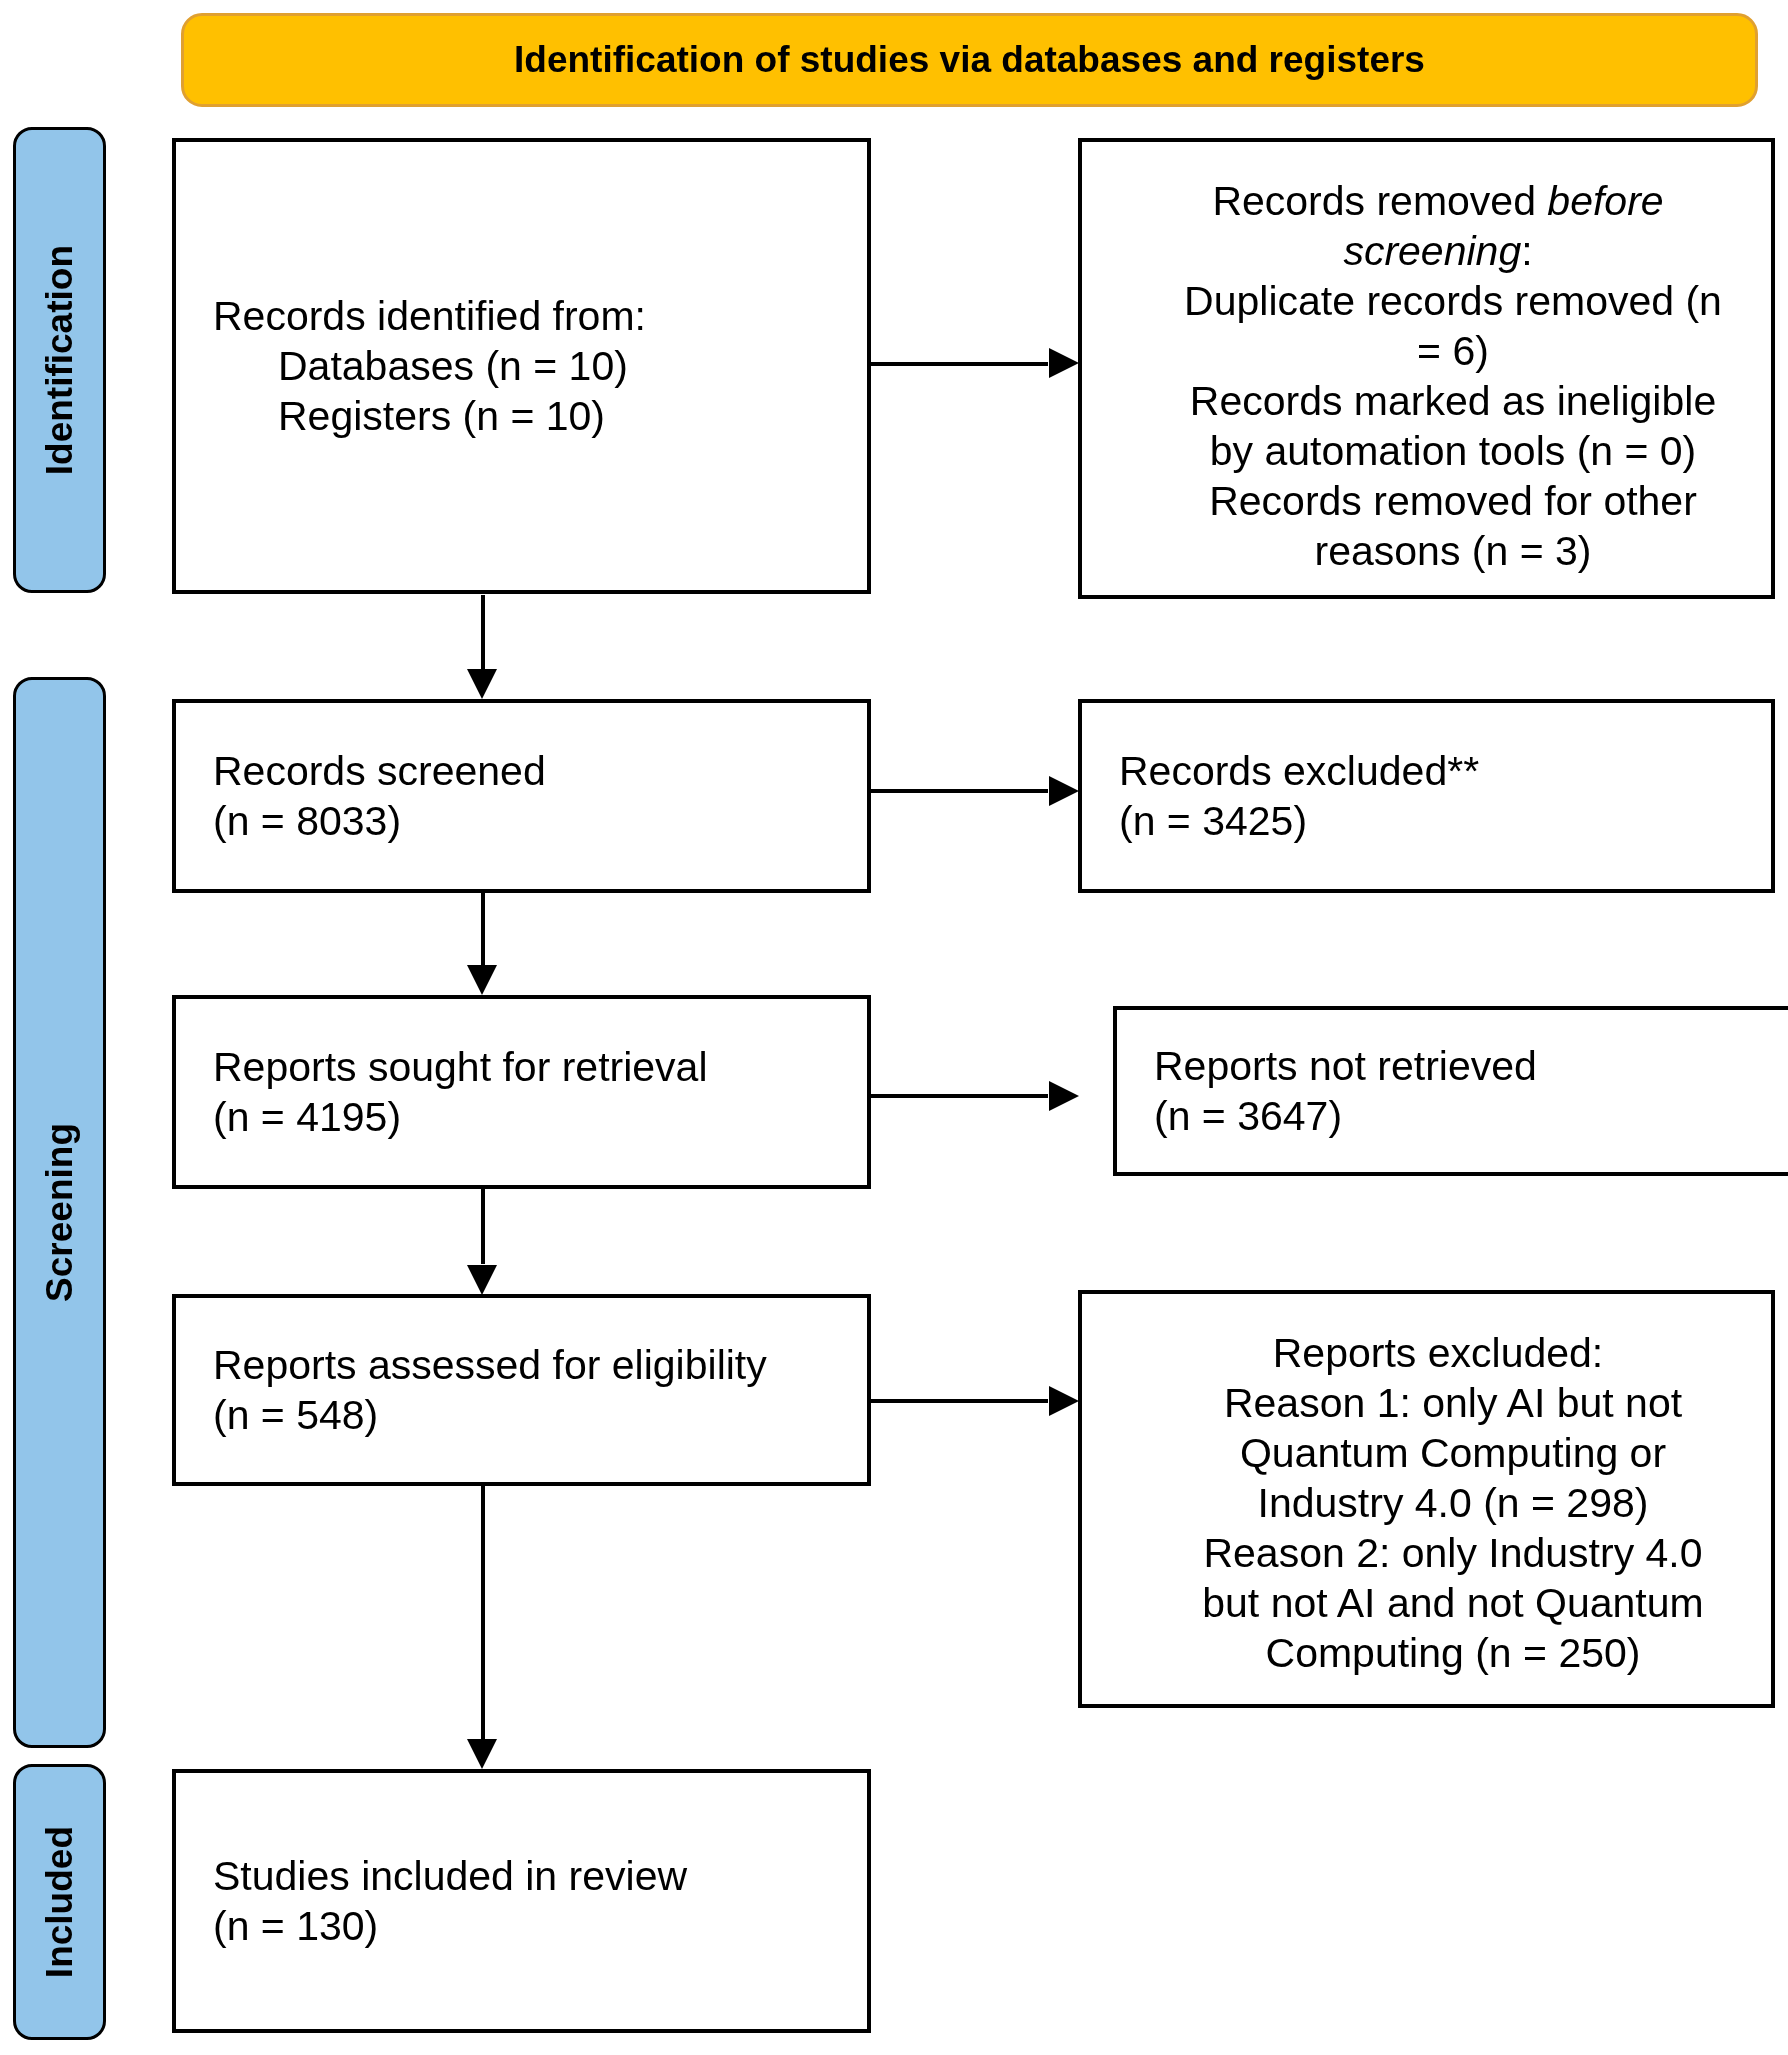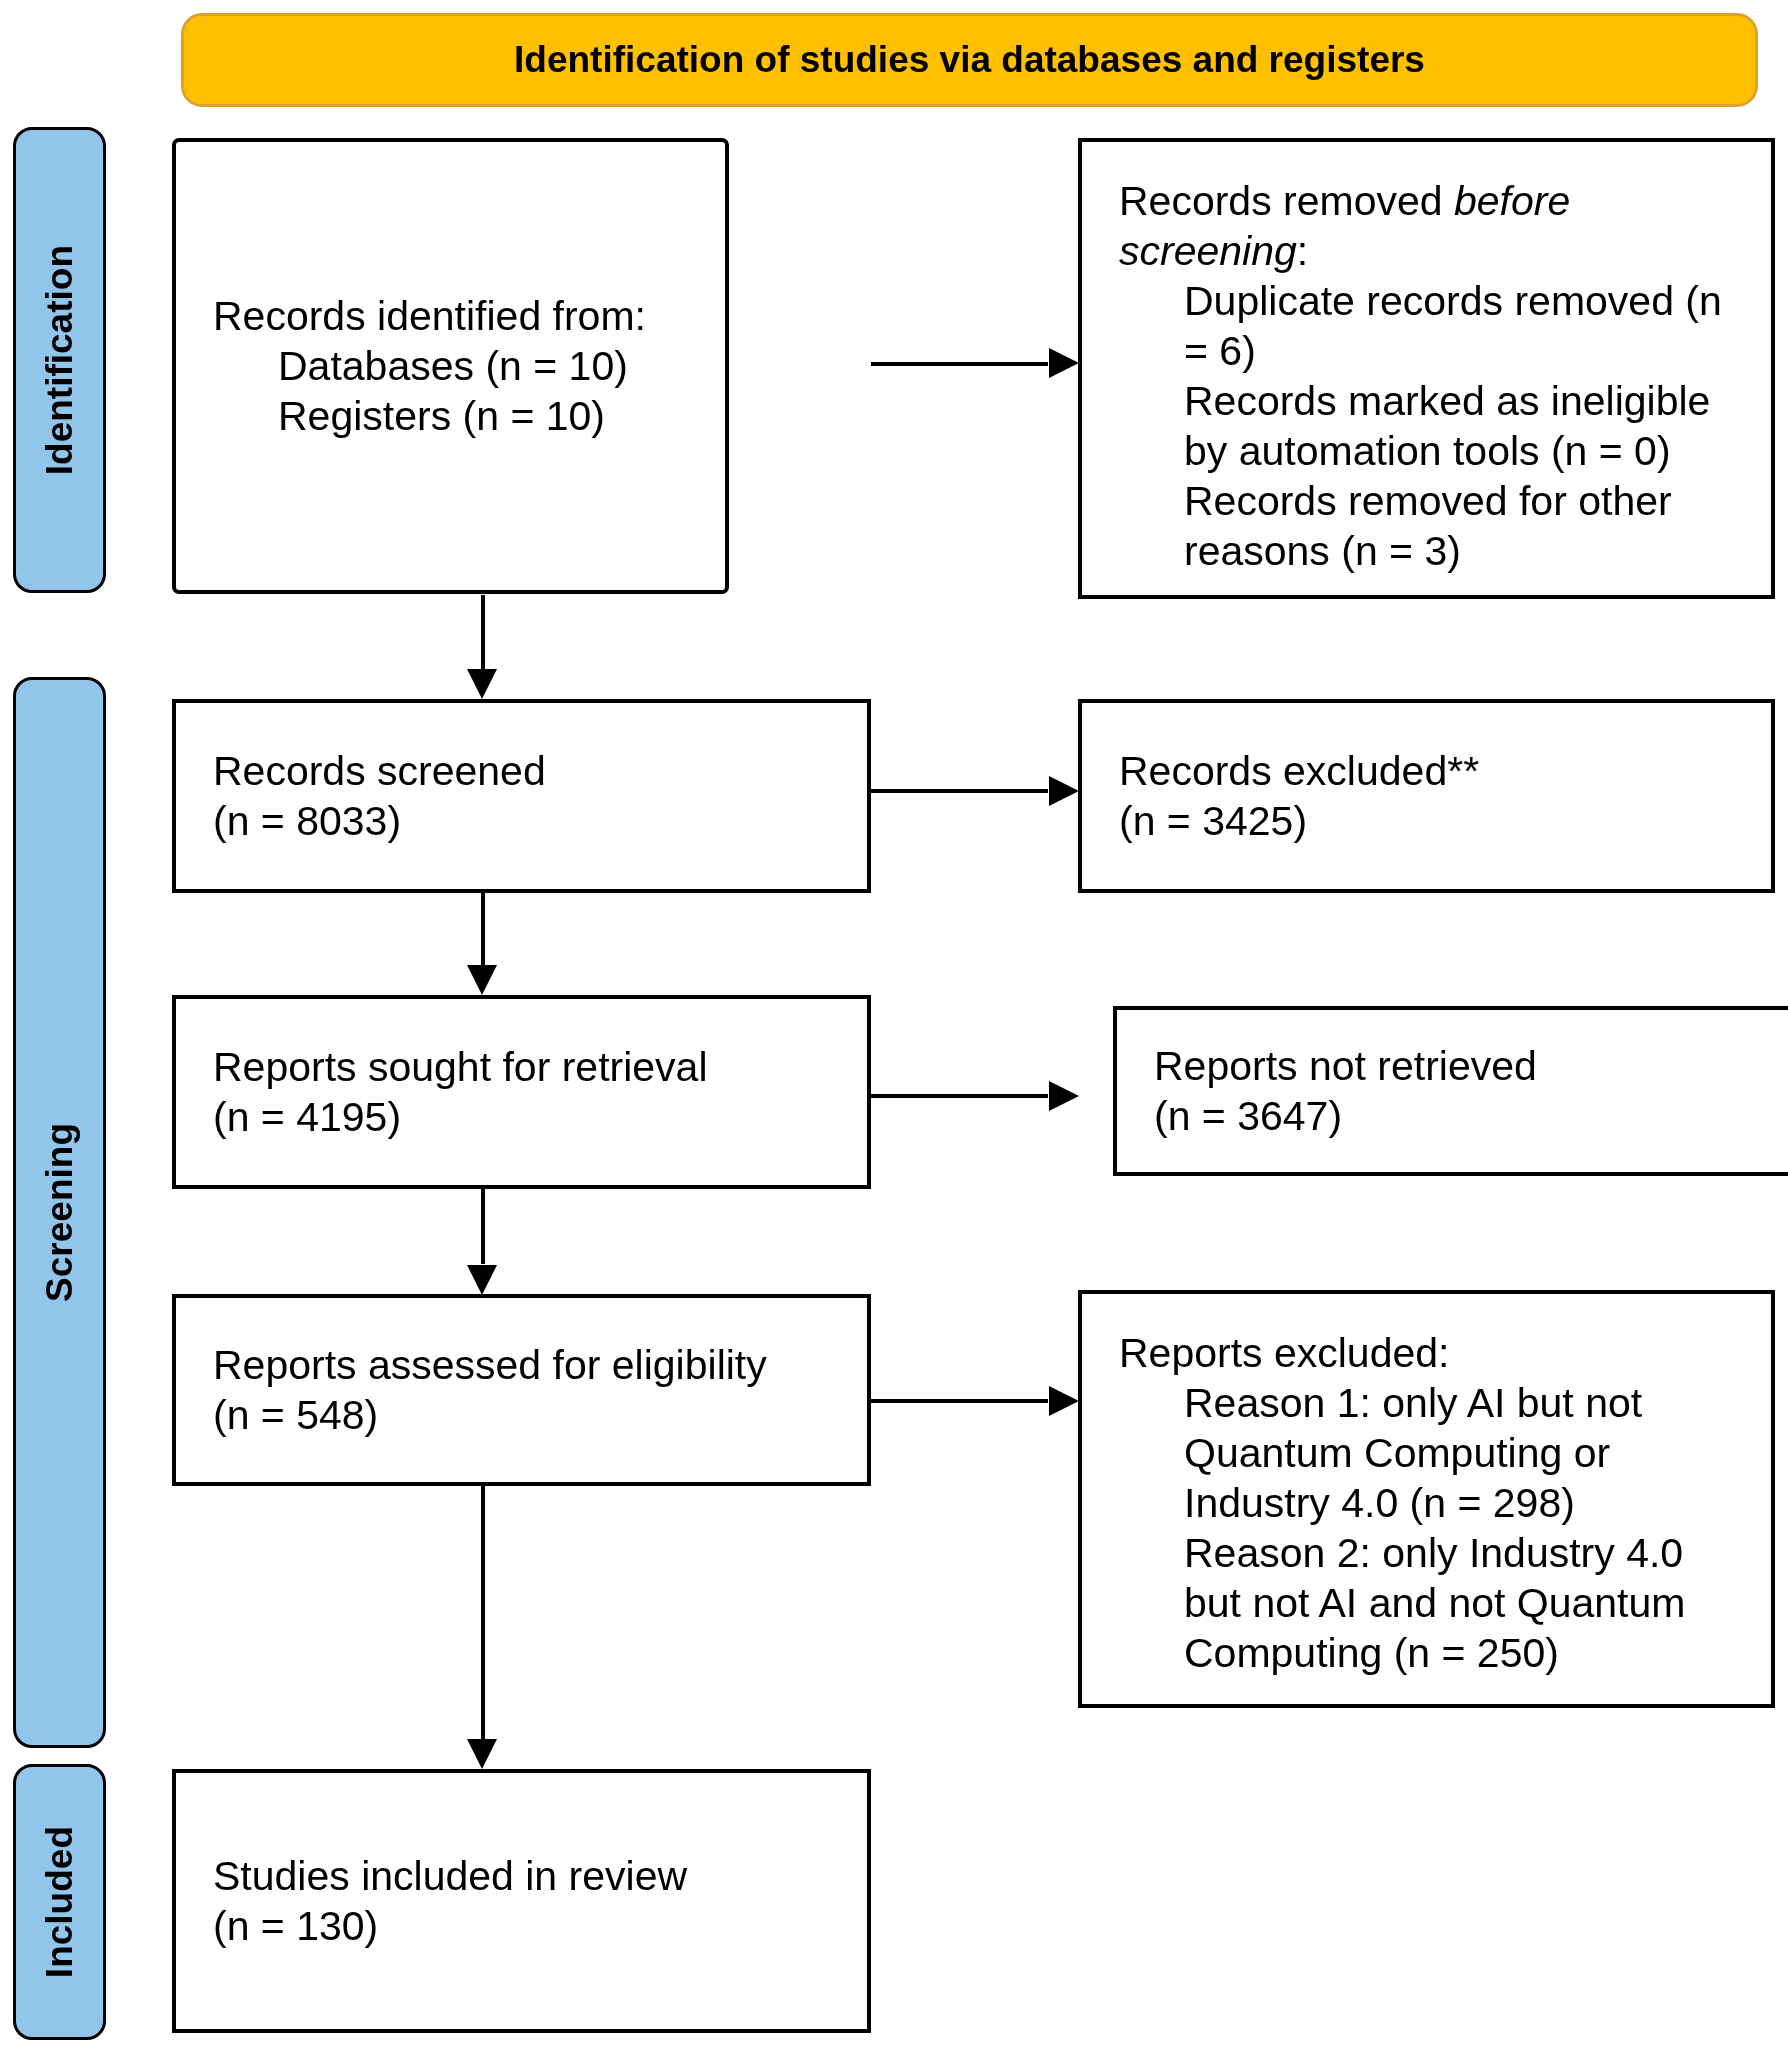--- a/index.html
+++ b/index.html
@@ -9,20 +9,21 @@
     --box-background:#FFFFFF;
     --line-color:#000000;
   }
   html,body{margin:0;padding:0;background:#fff;}
   .canvas{
     position:relative;
     width:1788px;height:2056px;
     background:var(--box-background);
     font-family:"Liberation Sans",sans-serif;
     color:#000;
+    text-align:center;
   }
   .banner{
     position:absolute;left:181px;top:13.3px;width:1577px;height:94px;
     background:var(--header-fill);
     border:3.7px solid var(--header-border);
     border-radius:21px;
     display:flex;align-items:center;justify-content:center;
     box-sizing:border-box;
   }
   .banner span{font-size:37px;font-weight:bold;}
@@ -79,21 +80,21 @@
   <div class="sidebar" style="top:127px;height:466px;">
     <span>Identification</span>
   </div>
   <div class="sidebar" style="top:677px;height:1071px;">
     <span>Screening</span>
   </div>
   <div class="sidebar" style="top:1764px;height:276px;">
     <span>Included</span>
   </div>
 
-  <div class="box center" style="left:172px;top:138px;width:557px;height:456px;border-radius:7px;">
+  <div class="box center" style="left:172px;top:138px;width:699px;height:456px;">
     <div>Records identified from:</div>
     <div class="indent">Databases (n = 10)</div>
     <div class="indent">Registers (n = 10)</div>
   </div>
 
   <div class="box top" style="left:1078px;top:138px;width:697px;height:461px;">
     <div><span>Records removed </span><i>before</i></div>
     <div><i>screening</i><span>:</span></div>
     <div class="indent wrapnarrow">Duplicate records removed (n = 6)</div>
     <div class="indent wrapnarrow">Records marked as ineligible by automation tools (n = 0)</div>

